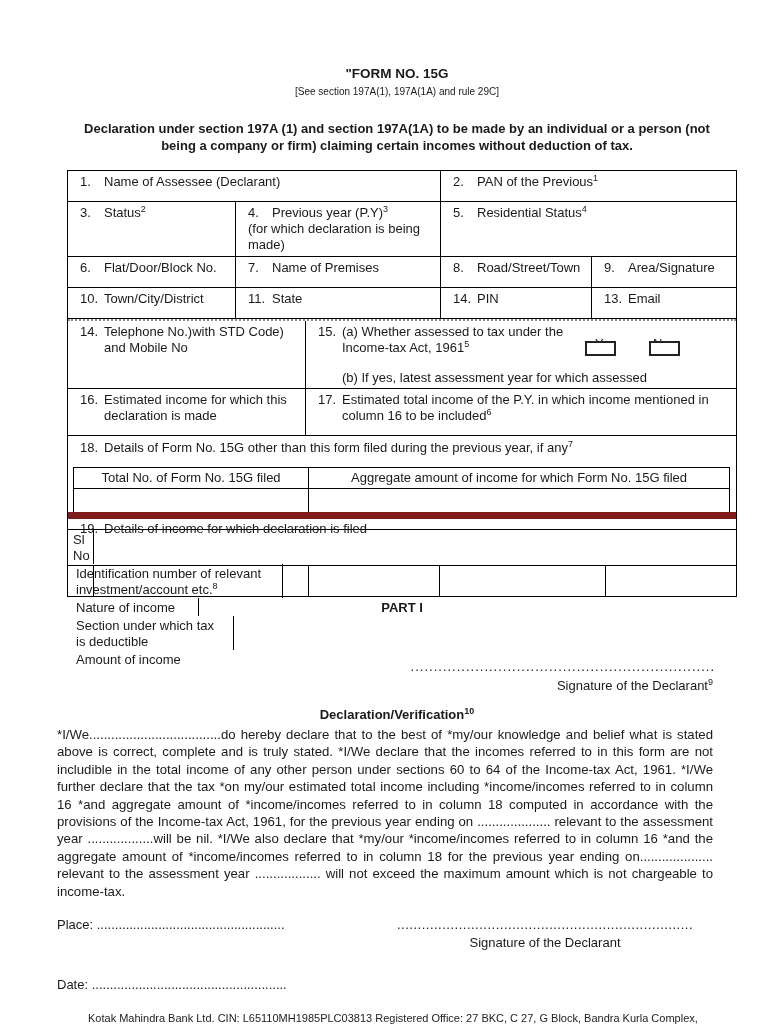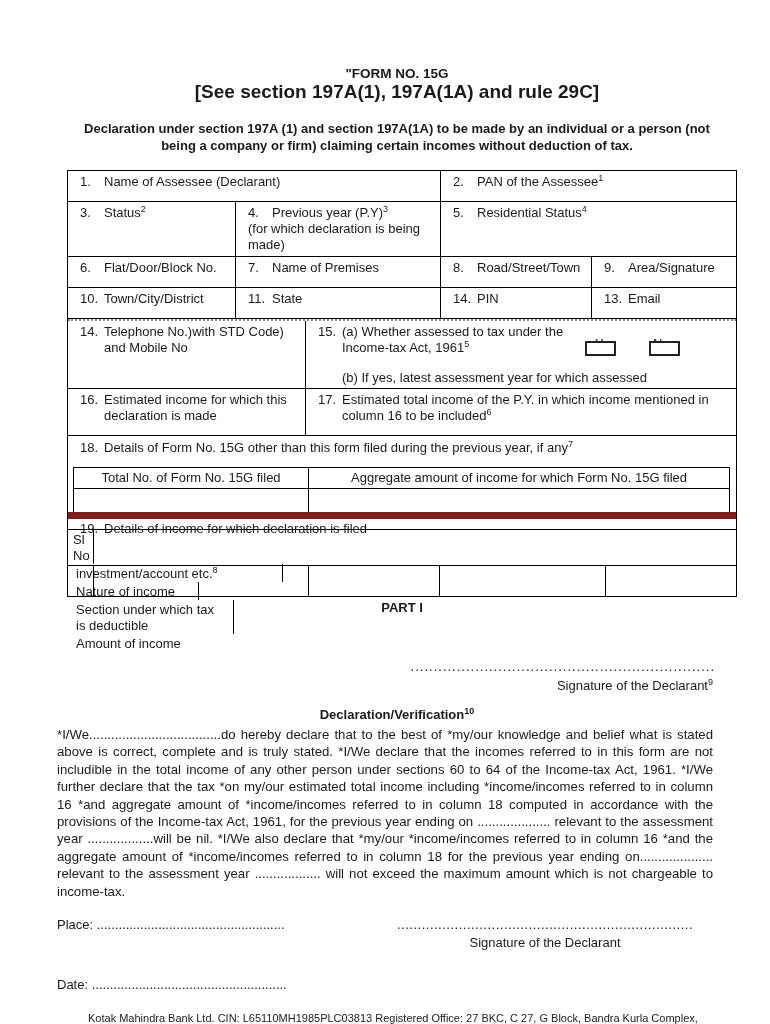--- a/index.html
+++ b/index.html
@@ -6,21 +6,21 @@
   html,body { background:#ffffff; }
   .page {
     position:relative; width:770px; height:1024px; margin:0 auto;
     background:#ffffff; color:#1a1a1a; overflow:hidden;
     font-family:"Liberation Sans","DejaVu Sans",sans-serif;
     font-size:13px; line-height:16px;
   }
   .content { padding-left:57px; padding-right:33px; }
   .title-block { margin-top:66px; text-align:center; }
   .title { font-weight:bold; font-size:13.5px; }
-  .subtitle { font-size:19px; margin-top:2px;font-weight:bold; }
+  .subtitle { font-size:10px; margin-top:2px; }
   .heading { margin:20px auto 0 auto; width:656px; text-align:center;
     font-weight:bold; font-size:13px; line-height:17px; }
 
   
   .form-table { margin-left:10px; margin-top:16px; width:670px;
     border:1px solid #000; border-bottom:1px solid #000; }
   .trow { display:flex; border-bottom:1px solid #000; }
   .trow.dotted-top { border-top:2px dotted #8f8f8f; }
   .trow.no-border { border-bottom:none; }
   .cell { padding:3px 4px 2px 12px; display:flex; align-items:flex-start; }
@@ -103,21 +103,21 @@
 
     <div class="form-table">
 
       <div class="trow h31">
         <div class="cell w373">
           <span class="num">1.</span>
           <span class="lbl"><span>Name of Assessee (Declarant)</span></span>
         </div>
         <div class="cell rest">
           <span class="num">2.</span>
-          <span class="lbl"><span>PAN of the Assessee</span><sup>1</sup></span>
+          <span class="lbl"><span>PAN of the Previous</span><sup>1</sup></span>
         </div>
       </div>
 
       <div class="trow h55">
         <div class="cell w168">
           <span class="num">3.</span>
           <span class="lbl"><span>Status</span><sup>2</sup></span>
         </div>
         <div class="cell w205 plaincell">
           <div style="display:flex;">
@@ -233,20 +233,21 @@
           <span class="lbl">Details of income for which declaration is filed</span>
         </div>
       </div>
 
       <div class="trow h36">
         <div class="cell col-sl plaincell">
           <div>Sl</div>
           <div>No</div>
         </div>
         <div class="cell col-id plaincell">
+          <div>Identification number of relevant</div>
           <div><span>investment/account etc.</span><sup>8</sup></div>
         </div>
         <div class="cell col-nat plaincell">
           <div>Nature of income</div>
         </div>
         <div class="cell col-sec plaincell">
           <div>Section under which tax</div>
           <div>is deductible</div>
         </div>
         <div class="cell col-amt plaincell">

